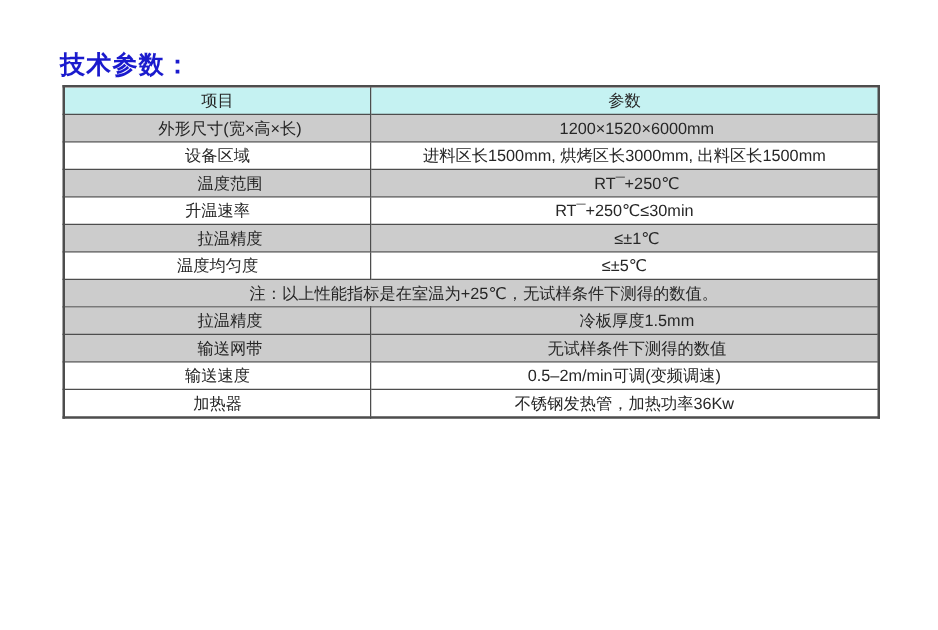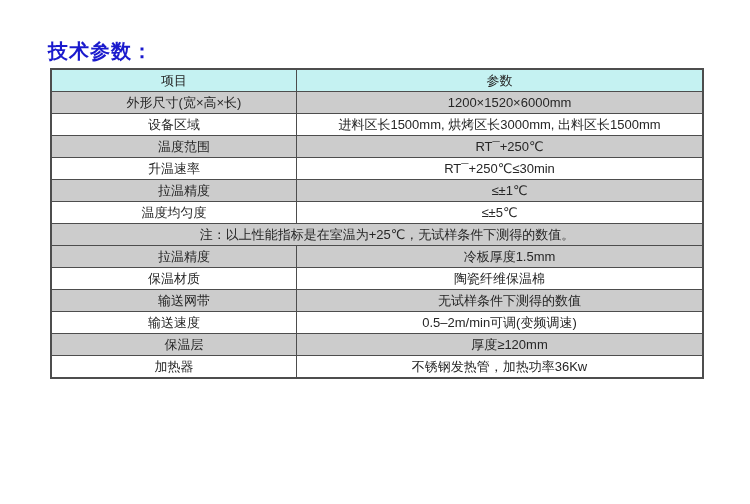--- a/index.html
+++ b/index.html
@@ -96,35 +96,27 @@
           <td class="col-item">温度均匀度</td>
           <td class="col-value">≤±5℃</td>
         </tr>
         <tr class="gray">
           <td colspan="2" class="note-cell">注：以上性能指标是在室温为+25℃，无试样条件下测得的数值。</td>
         </tr>
         <tr class="gray">
           <td class="col-item">拉温精度</td>
           <td class="col-value">冷板厚度1.5mm</td>
         </tr>
-        <tr class="white">
-          <td class="col-item">保温材质</td>
-          <td class="col-value">陶瓷纤维保温棉</td>
-        </tr>
         <tr class="gray">
           <td class="col-item">输送网带</td>
           <td class="col-value">无试样条件下测得的数值</td>
         </tr>
         <tr class="white">
           <td class="col-item">输送速度</td>
           <td class="col-value">0.5–2m/min可调(变频调速)</td>
-        </tr>
-        <tr class="gray">
-          <td class="col-item">保温层</td>
-          <td class="col-value">厚度≥120mm</td>
         </tr>
         <tr class="white">
           <td class="col-item">加热器</td>
           <td class="col-value">不锈钢发热管，加热功率36Kw</td>
         </tr>
       </tbody>
   </table>
 
 </div>
 

